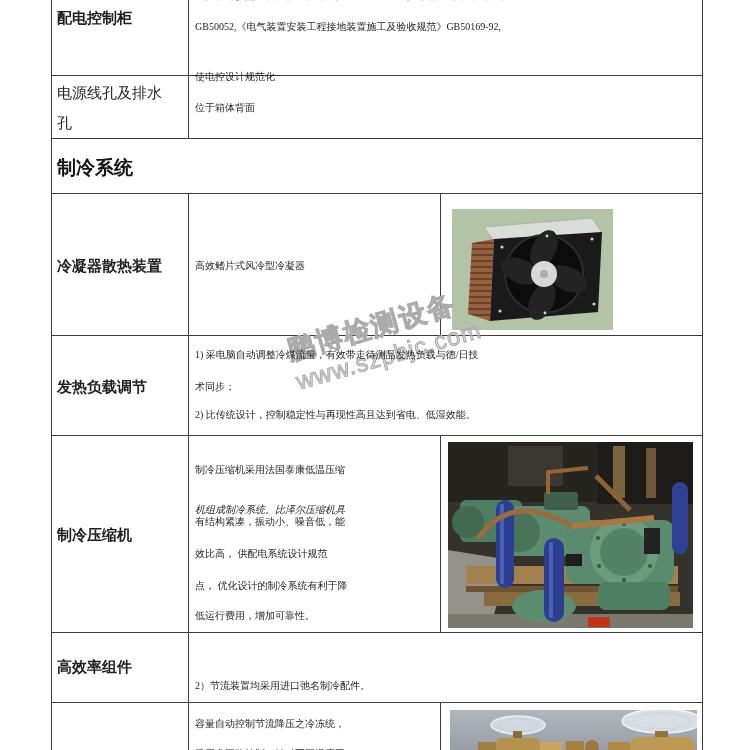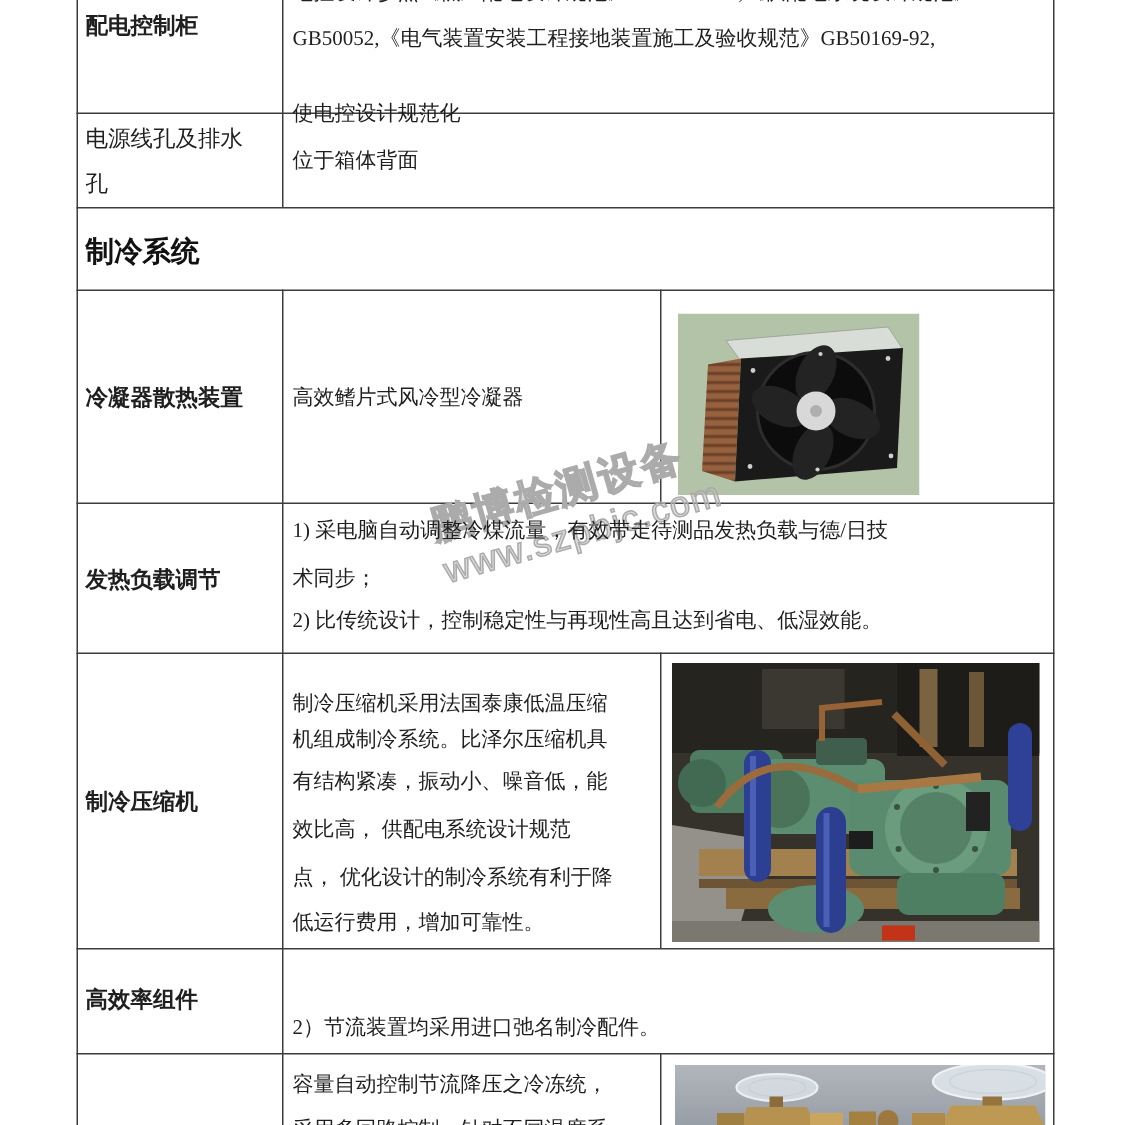--- a/index.html
+++ b/index.html
@@ -3,21 +3,21 @@
 <meta charset="utf-8">
 <style>
   html,body{margin:0;padding:0;background:#ffffff;}
   #page{
     position:relative;width:750px;height:750px;overflow:hidden;
     background:#ffffff;font-family:"Liberation Serif",serif;color:#1f1f1f;
   }
   .vline,.hline{position:absolute;background:#3c3c3c;}
   .vline{width:1px;}
   .hline{height:1px;}
-  .ln{position:absolute;white-space:nowrap;font-size:14px;line-height:20px;color:#1f1f1f;}
+  .ln{position:absolute;white-space:nowrap;font-size:10px;line-height:20px;color:#1f1f1f;}
   .lbl{position:absolute;font-size:15px;line-height:20px;color:#1f1f1f;font-weight:bold;}
   .wrapcell{position:absolute;width:114px;font-size:15px;line-height:30px;color:#1f1f1f;}
   .section-title{position:absolute;font-size:19px;font-weight:bold;color:#111;}
   .photo{position:absolute;}
   #watermark{
     position:absolute;left:283px;top:334px;transform:rotate(-16deg);
     transform-origin:0 0;z-index:1;pointer-events:none;
     color:rgba(190,190,190,0.55);-webkit-text-stroke:1px #ababab;
   }
   #watermark .wm1{font-size:27px;letter-spacing:2px;font-weight:bold;font-family:"Liberation Sans",sans-serif;}
@@ -93,21 +93,21 @@
     </svg>
   </div>
 
   <div class="lbl txt" style="left:57px;top:377px;">发热负载调节</div>
   <div class="ln txt" style="left:195px;top:345px;">1) 采电脑自动调整冷煤流量，有效带走待测品发热负载与德/日技</div>
   <div class="ln txt" style="left:195px;top:377px;">术同步；</div>
   <div class="ln txt" style="left:195px;top:405px;">2) 比传统设计，控制稳定性与再现性高且达到省电、低湿效能。</div>
 
   <div class="lbl txt" style="left:57px;top:525px;">制冷压缩机</div>
   <div class="ln txt" style="left:195px;top:448px;margin-top:12px;">制冷压缩机采用法国泰康低温压缩</div>
-  <div class="ln txt" style="left:195px;top:484px;">机组成制冷系统。比泽尔压缩机具</div>
+  <div class="ln txt" style="left:195px;top:500px;font-style:italic;">机组成制冷系统。比泽尔压缩机具</div>
   <div class="ln txt" style="left:195px;top:512px;">有结构紧凑，振动小、噪音低，能</div>
   <div class="ln txt" style="left:195px;top:544px;">效比高， 供配电系统设计规范</div>
   <div class="ln txt" style="left:195px;top:576px;">点， 优化设计的制冷系统有利于降</div>
   <div class="ln txt" style="left:195px;top:606px;">低运行费用，增加可靠性。</div>
   <div class="photo" style="left:448px;top:442px;width:245px;height:186px;">
     <svg width="245" height="186" viewBox="0 0 245 186">
       <rect width="245" height="186" fill="#35322b"></rect>
       <rect x="0" y="0" width="245" height="60" fill="#26241e"></rect>
       <rect x="150" y="0" width="95" height="62" fill="#1d1c18"></rect>
       <rect x="165" y="4" width="12" height="52" fill="#7a6340"></rect>

